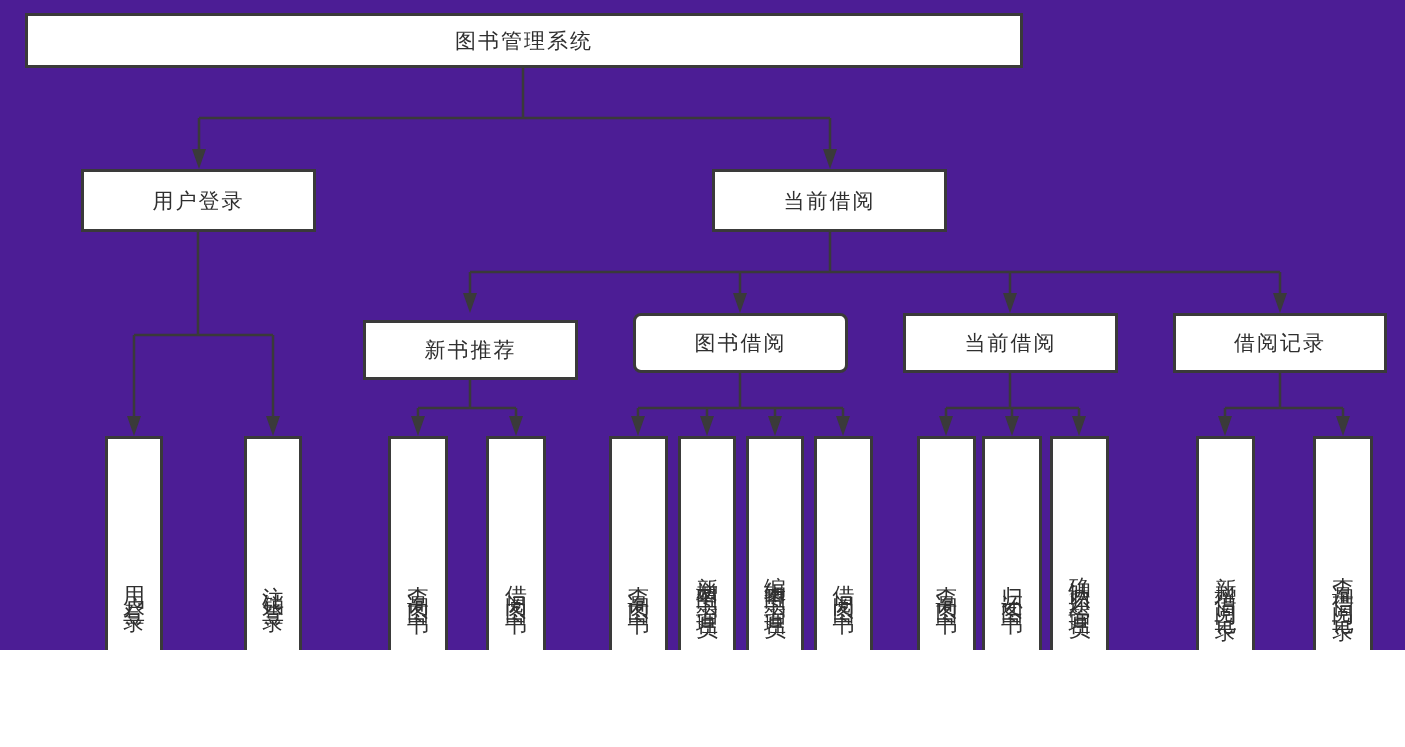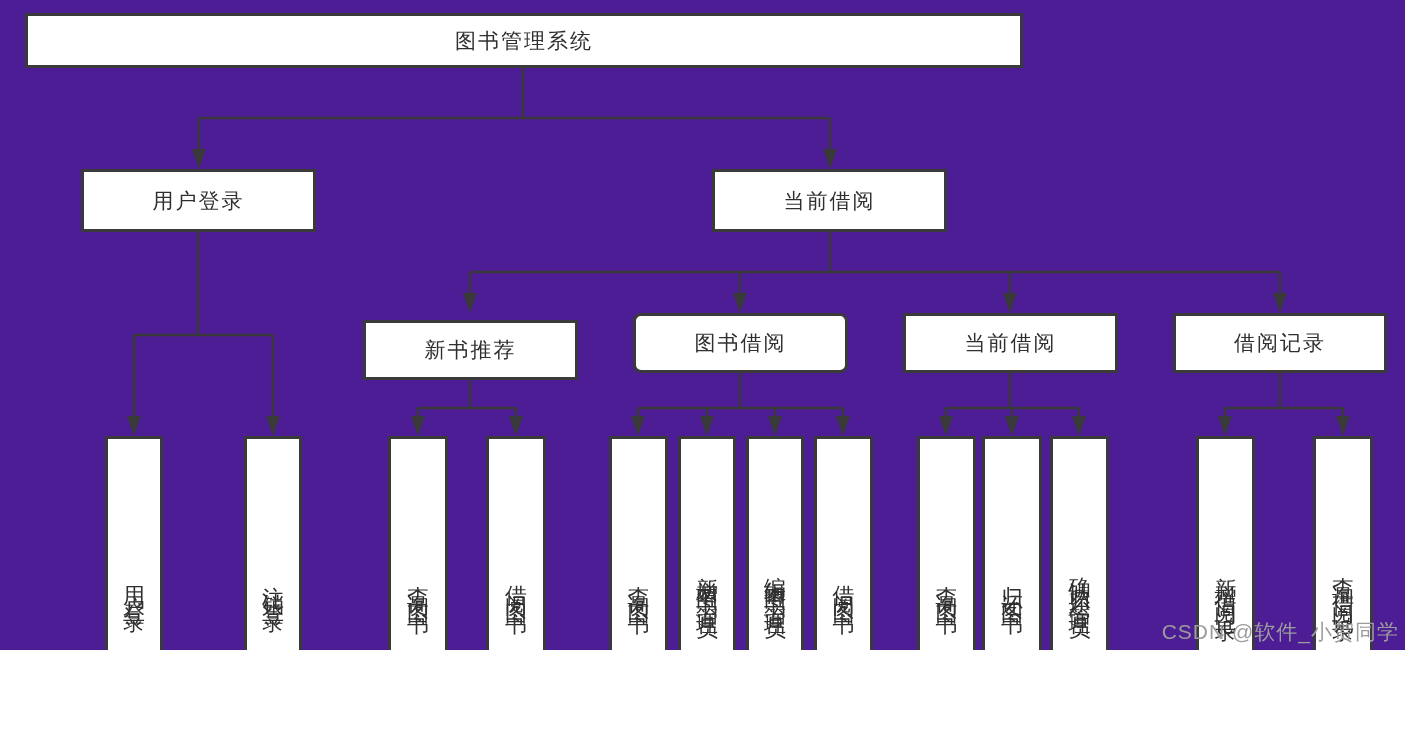--- a/index.html
+++ b/index.html
@@ -157,15 +157,14 @@
   <div class="box" style="left:1050px; top:436px; width:59px; height:299px;">
     <span class="vtext" style="letter-spacing:6px;">确认归还（管理员）</span>
   </div>
   <div class="box" style="left:1196px; top:436px; width:59px; height:299px;">
     <span class="vtext">新增借阅记录</span>
   </div>
   <div class="box" style="left:1313px; top:436px; width:60px; height:299px;">
     <span class="vtext">查询借阅记录</span>
   </div>
 
-  <div class="watermark">CSDN @软件_小贺同学</div>
 
 </div>
 
 </body></html>

